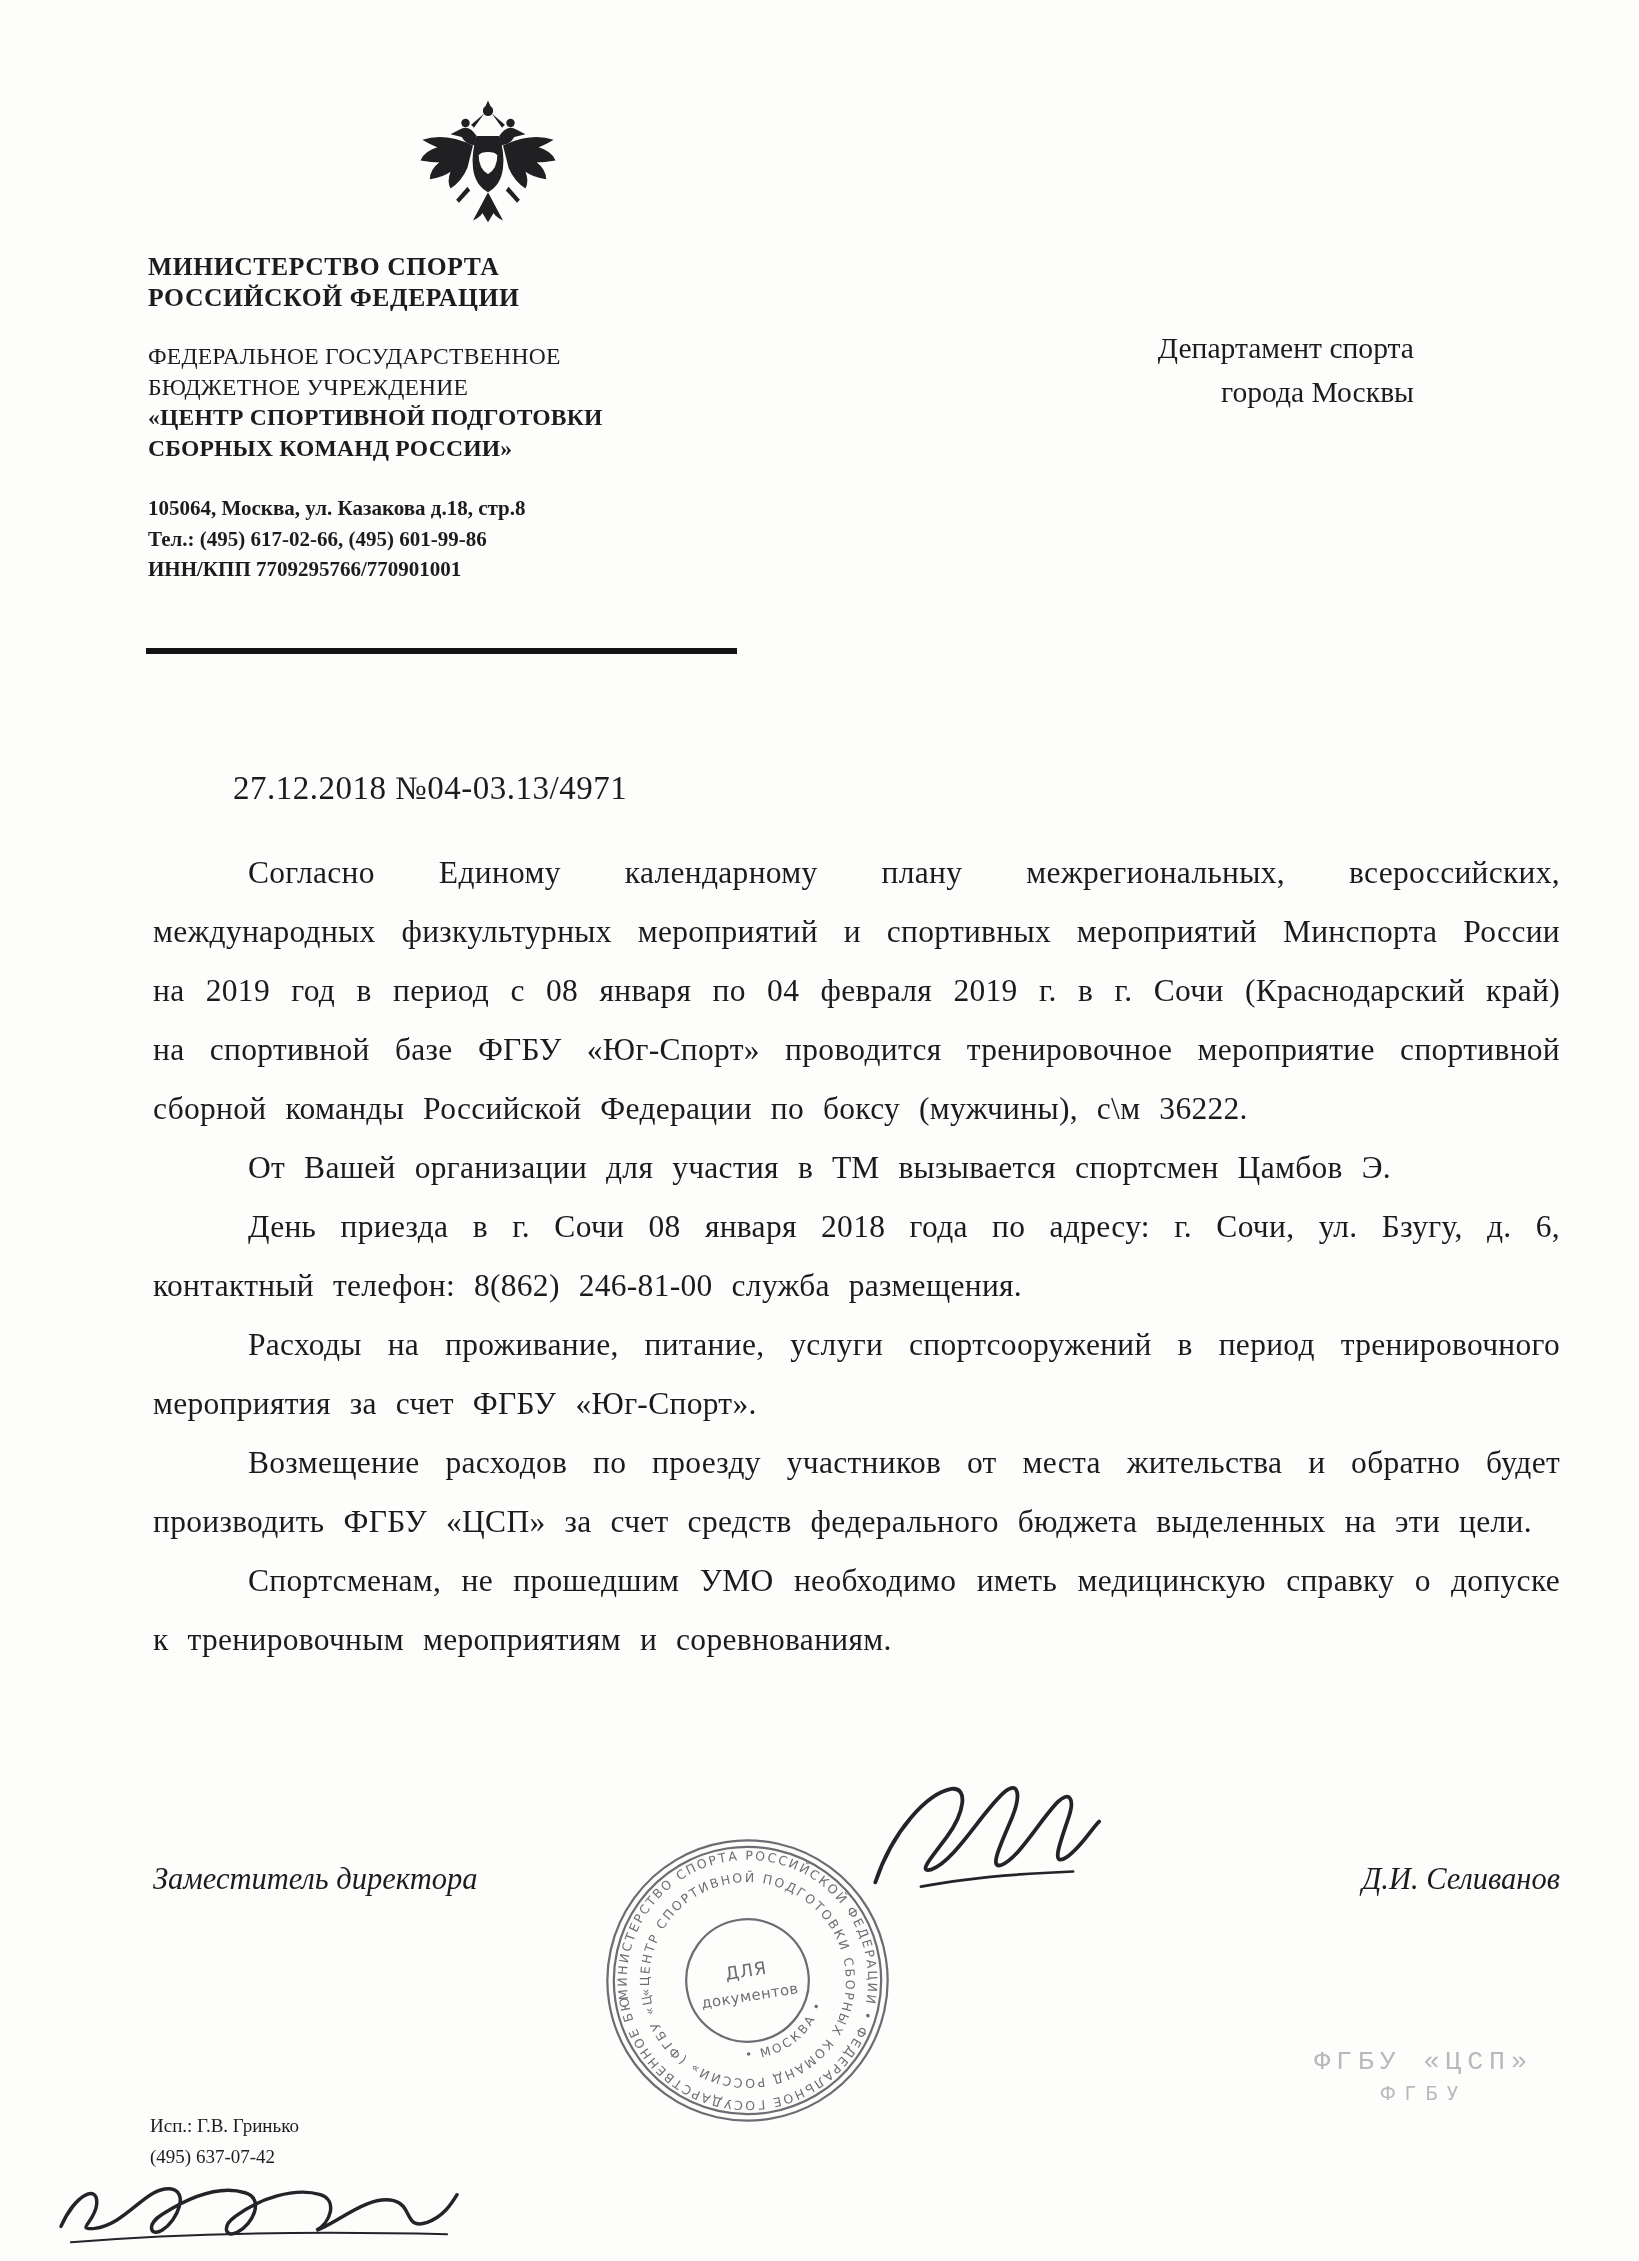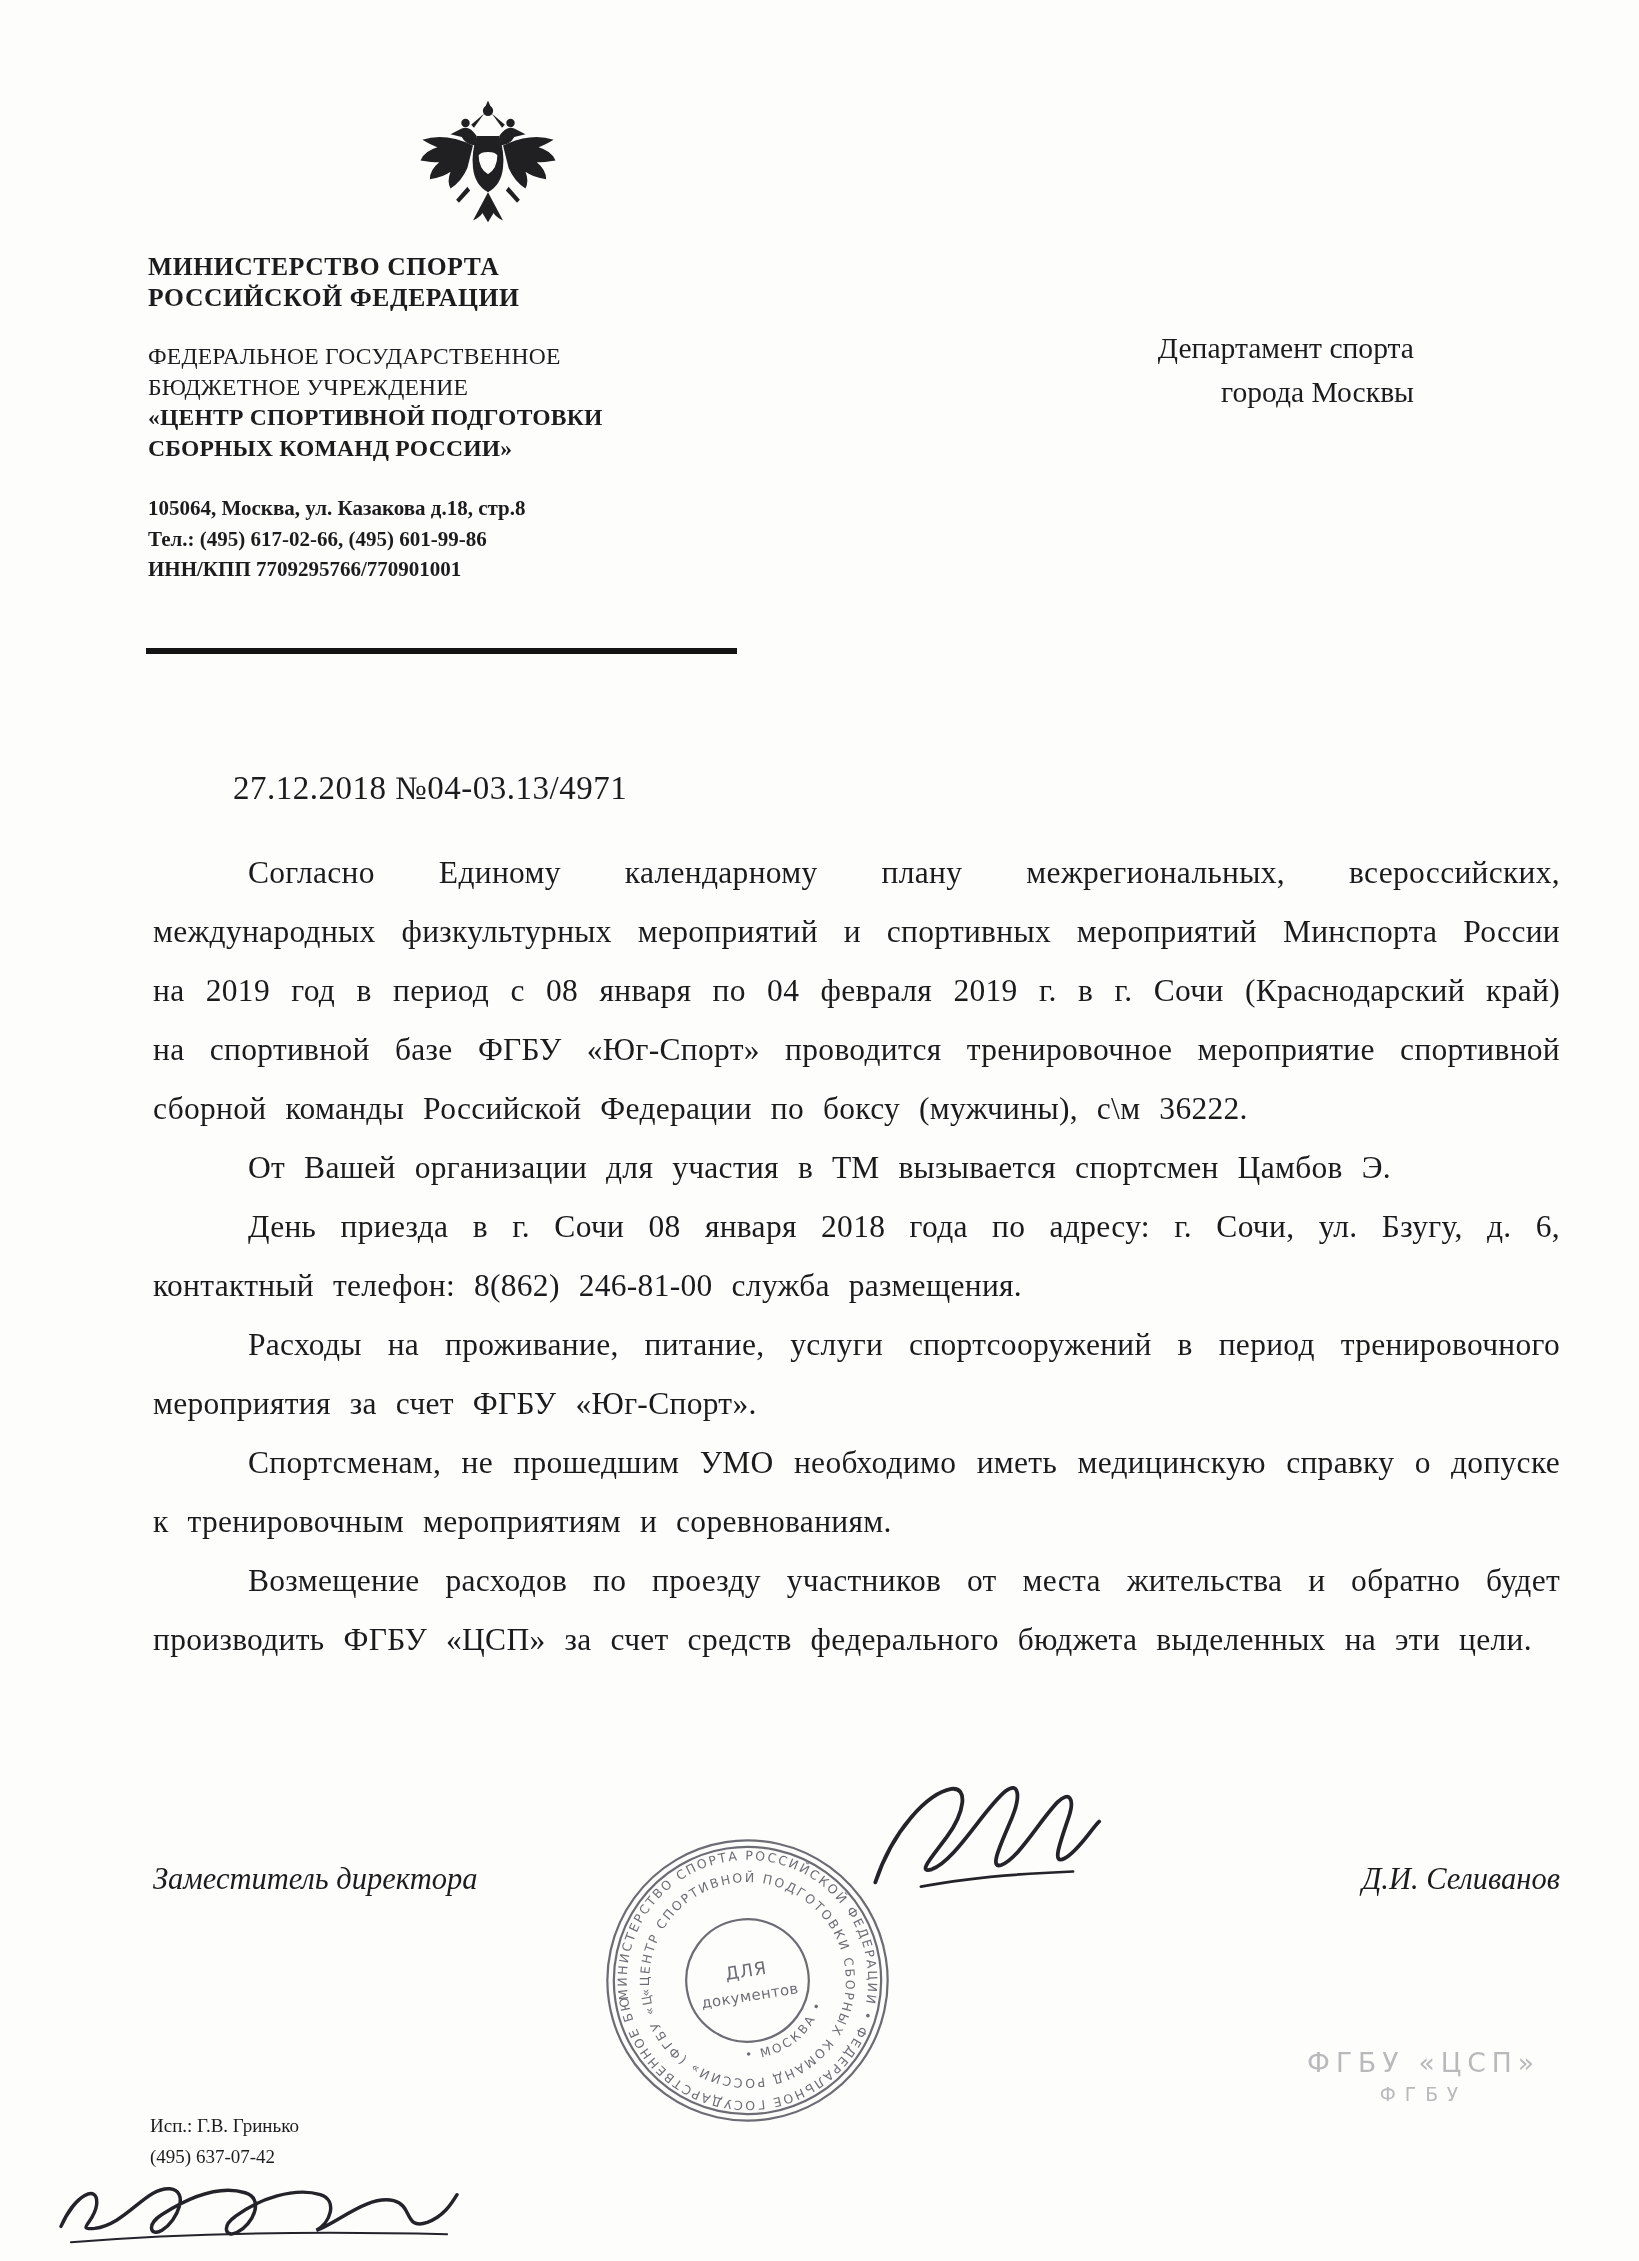--- a/index.html
+++ b/index.html
@@ -58,21 +58,21 @@
   .ring-t { font-size:13.5px; letter-spacing:2.2px; }
   .city-t { font-size:13px; letter-spacing:3px; }
   .center-t1 { font-size:19px; letter-spacing:1px; }
   .center-t2 { font-size:16px; letter-spacing:0.5px; }
 
   
   .postmark {
     position:absolute; left:1271px; top:2047px; width:305px; text-align:center;
     font-family:"DejaVu Sans", sans-serif;
   }
-  .postmark .pm1 { font-size:26.6px; letter-spacing:5.9px; }
+  .postmark .pm1 { font-size:26.6px; letter-spacing:5.9px;font-family:Liberation Mono, monospace; }
   .postmark .pm2 { font-size:18.7px; letter-spacing:8.9px; margin-top:5.9px; }
 
   
   .executor { position:absolute; left:150px; top:2111px; font-size:19px; line-height:30.5px; }
 
   .sig-bottom { position:absolute; left:47px; top:2165px; width:424px; height:99px; }
 </style>
 </head>
 <body>
 
@@ -125,22 +125,22 @@
 
   <div class="rule"></div>
 
   <div class="ref">27.12.2018 №04-03.13/4971</div>
 
   <main class="body">
     <p>Согласно Единому календарному плану межрегиональных, всероссийских, международных физкультурных мероприятий и спортивных мероприятий Минспорта  России на 2019 год в  период с 08 января по 04 февраля 2019 г. в г. Сочи (Краснодарский край) на спортивной базе ФГБУ «Юг-Спорт» проводится тренировочное мероприятие спортивной сборной команды Российской Федерации по боксу (мужчины), с\м 36222.</p>
     <p>От Вашей организации для участия в ТМ вызывается спортсмен Цамбов Э.</p>
     <p>День приезда в г. Сочи 08 января 2018 года по адресу: г. Сочи, ул. Бзугу, д. 6, контактный телефон: 8(862) 246-81-00 служба размещения.</p>
     <p>Расходы на проживание, питание, услуги спортсооружений в период тренировочного мероприятия за счет ФГБУ «Юг-Спорт».</p>
+    <p>Возмещение расходов по проезду участников от места жительства и обратно будет производить ФГБУ «ЦСП» за счет средств федерального бюджета выделенных на эти цели.</p>
     <p>Спортсменам, не прошедшим УМО необходимо иметь медицинскую справку о допуске к тренировочным мероприятиям и соревнованиям.</p>
-    <p>Возмещение расходов по проезду участников от места жительства и обратно будет производить ФГБУ «ЦСП» за счет средств федерального бюджета выделенных на эти цели.</p>
   </main>
 
   <div class="sig-row">
     <span>Заместитель директора</span>
     <span>Д.И. Селиванов</span>
   </div>
 
   <svg class="sig-script" viewBox="0 0 260 150" aria-hidden="true">
     <path d="M18,108 C34,60 66,26 88,22 C104,20 100,44 84,66 C70,85 56,100 70,96 C92,88 118,40 138,24 C150,15 152,28 144,48 C134,72 122,96 134,92 C150,86 170,50 186,34 C196,24 202,30 196,48 C188,72 180,92 192,86 C204,80 216,60 224,52" fill="none" stroke="#232329" stroke-width="3.5" stroke-linecap="round"></path>
     <path d="M60,112 C100,104 150,100 200,98" fill="none" stroke="#232329" stroke-width="2.5" stroke-linecap="round"></path>

